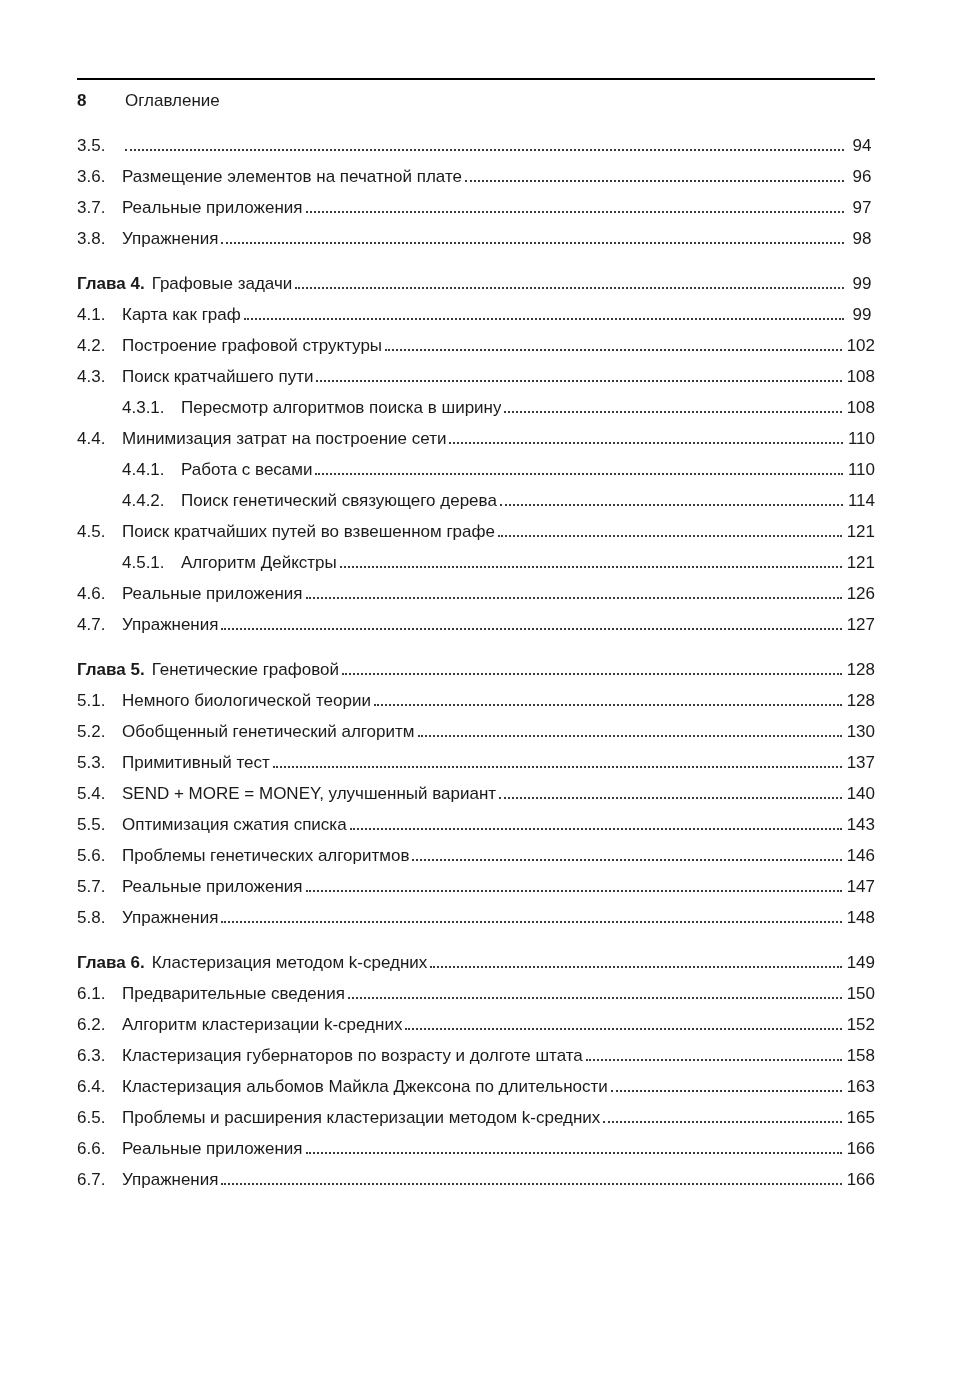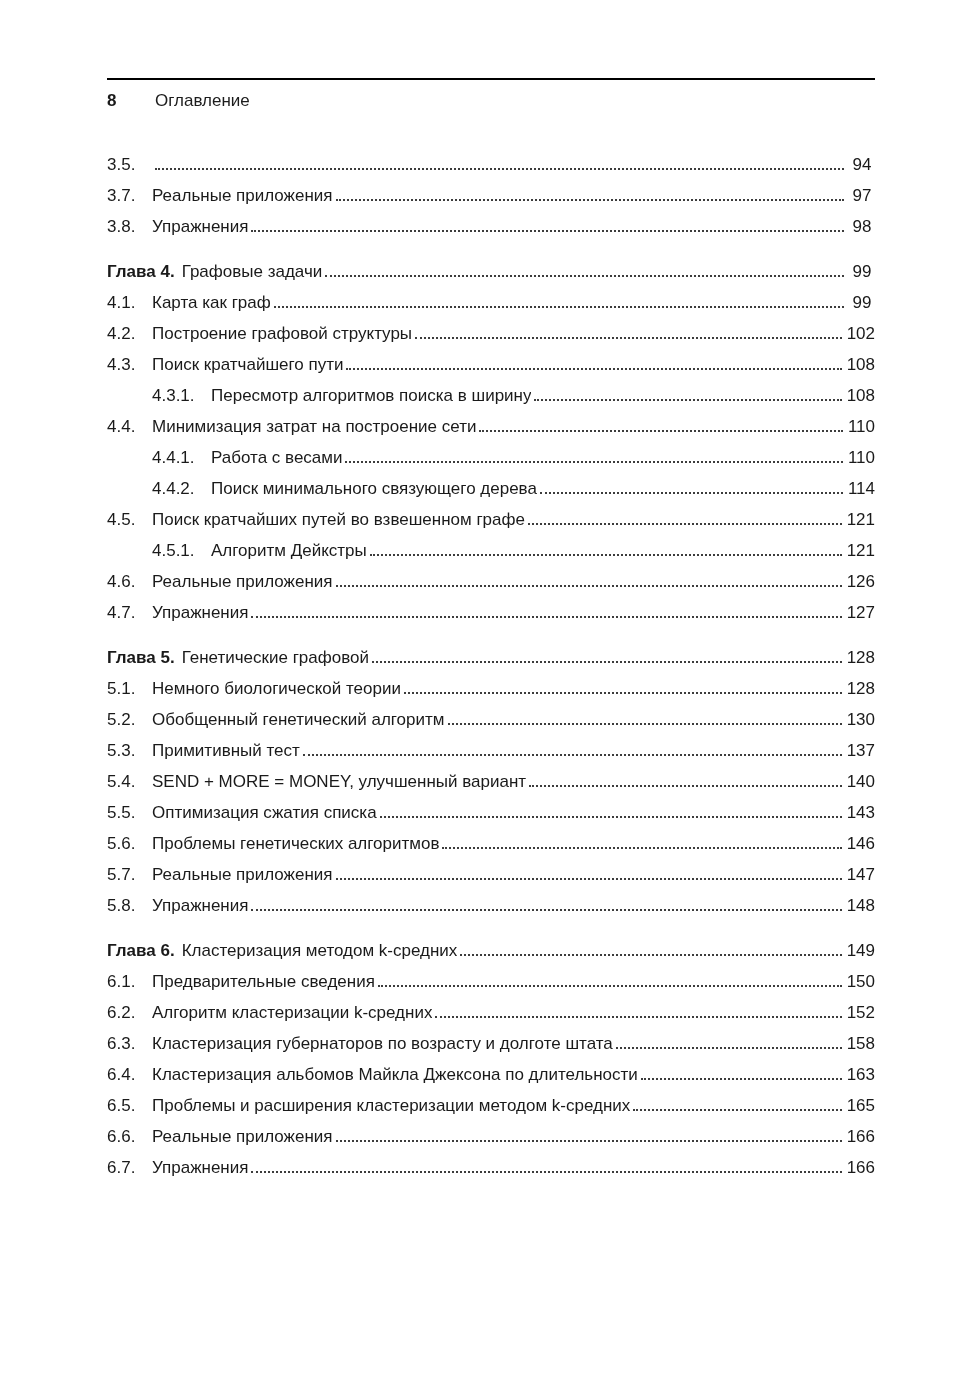--- a/index.html
+++ b/index.html
@@ -8,21 +8,21 @@
     position: relative;
     width: 974px;
     height: 1376px;
     margin: 0 auto;
     background: #ffffff;
     color: #1a1a1a;
     font-family: "Liberation Sans", "DejaVu Sans", sans-serif;
     overflow: hidden;
   }
   .content {
-    padding-left: 107px;
+    padding-left: 77px;
     padding-right: 99px;
   }
   .header-rule {
     margin-top: 78px;
     border-top: 2px solid #000;
     height: 0;
   }
   .page-header {
     margin-top: 9px;
     font-size: 17px;
@@ -31,21 +31,21 @@
   .page-num {
     display: inline-block;
     width: 48px;
     font-weight: bold;
   }
   .header-title {
     font-weight: normal;
     color: #1c1c1c;
   }
   .toc-list {
-    margin-top: 36px;
+    margin-top: 17px;
     font-size: 17px;
   }
   .toc-row {
     display: flex;
     align-items: baseline;
     line-height: 31px;
     white-space: nowrap;
   }
   .toc-row .num {
     flex: 0 0 auto;
@@ -89,20 +89,26 @@
     <div class="page-header">
       <span class="page-num">8</span><span class="header-title">Оглавление</span>
     </div>
     <div class="toc-list">
         <div class="toc-row level-1">
     <span class="num">3.5.</span>
     <span class="leader"></span>
     <span class="pagenum">94</span>
   </div>
         <div class="toc-row level-1">
+    <span class="num">3.6.</span>
+    <span class="title">Размещение элементов на печатной плате</span>
+    <span class="leader"></span>
+    <span class="pagenum">96</span>
+  </div>
+        <div class="toc-row level-1">
     <span class="num">3.7.</span>
     <span class="title">Реальные приложения</span>
     <span class="leader"></span>
     <span class="pagenum">97</span>
   </div>
         <div class="toc-row level-1">
     <span class="num">3.8.</span>
     <span class="title">Упражнения</span>
     <span class="leader"></span>
     <span class="pagenum">98</span>
@@ -144,21 +150,21 @@
     <span class="pagenum">110</span>
   </div>
         <div class="toc-row level-2">
     <span class="num">4.4.1.</span>
     <span class="title">Работа с весами</span>
     <span class="leader"></span>
     <span class="pagenum">110</span>
   </div>
         <div class="toc-row level-2">
     <span class="num">4.4.2.</span>
-    <span class="title">Поиск минимального связующего дерева</span>
+    <span class="title">Поиск генетический связующего дерева</span>
     <span class="leader"></span>
     <span class="pagenum">114</span>
   </div>
         <div class="toc-row level-1">
     <span class="num">4.5.</span>
     <span class="title">Поиск кратчайших путей во взвешенном графе</span>
     <span class="leader"></span>
     <span class="pagenum">121</span>
   </div>
         <div class="toc-row level-2">

